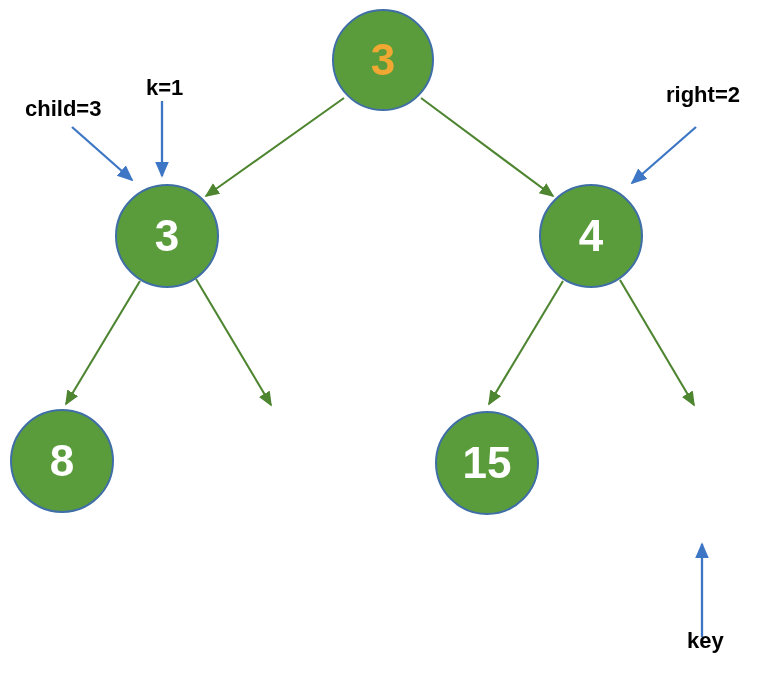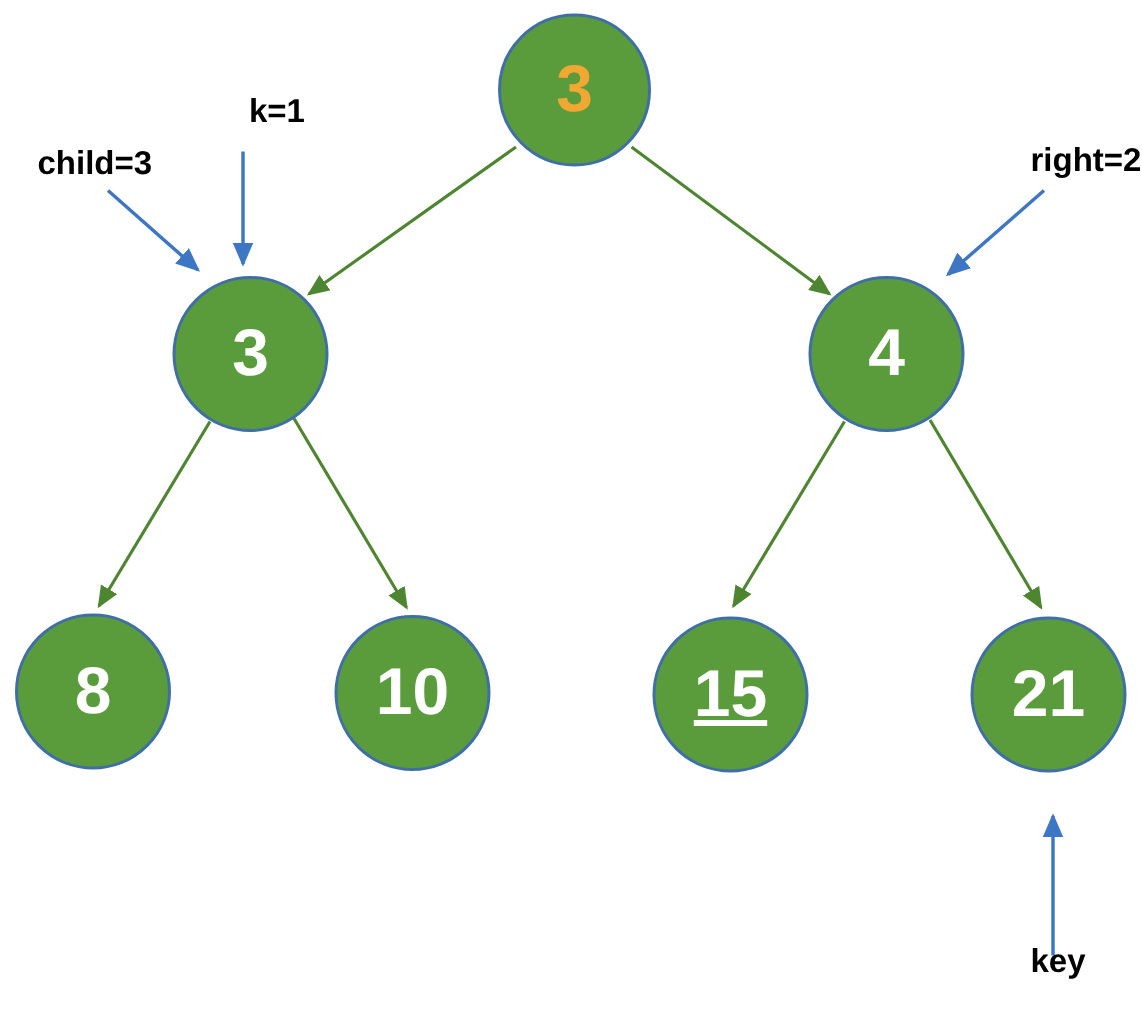--- a/index.html
+++ b/index.html
@@ -106,33 +106,27 @@
   </div>
 
   <div class="node" style="left:539px; top:184px;">
     <span>4</span>
   </div>
 
   <div class="node" style="left:10px; top:409px;">
     <span>8</span>
   </div>
 
-  <div class="node" style="left:223px; top:410px;">
-    <span>10</span>
-  </div>
 
-  <div class="node" style="left:435px; top:411px;text-decoration:underline;">
+  <div class="node" style="left:435px; top:411px;">
     <span>15</span>
   </div>
 
-  <div class="node" style="left:647px; top:411px;">
-    <span>21</span>
-  </div>
 
   <div class="annotation-label" style="left:25px; top:96px;">child=3</div>
 
-  <div class="annotation-label" style="left:146px; top:61px;margin-left:20px;">k=1</div>
+  <div class="annotation-label" style="left:146px; top:75px;">k=1</div>
 
-  <div class="annotation-label" style="left:666px; top:94px;margin-left:21px;">right=2</div>
+  <div class="annotation-label" style="left:666px; top:82px;">right=2</div>
 
   <div class="annotation-label" style="left:687px; top:628px;">key</div>
 
 </div>
 
 </body></html>

